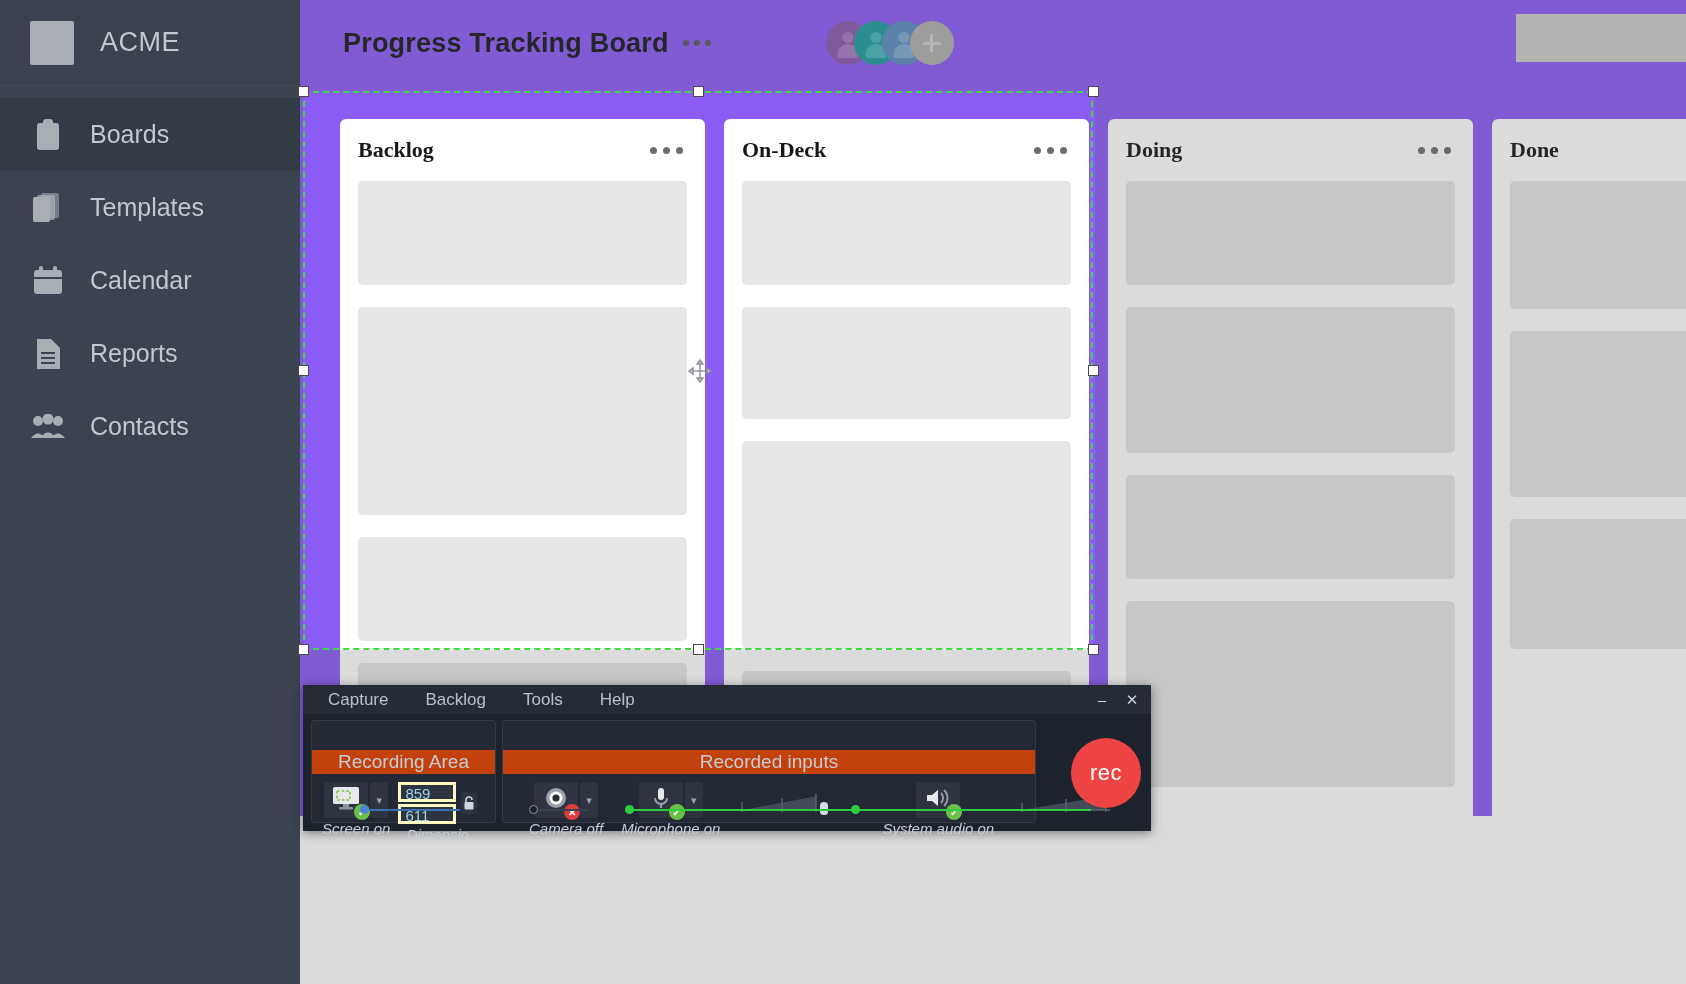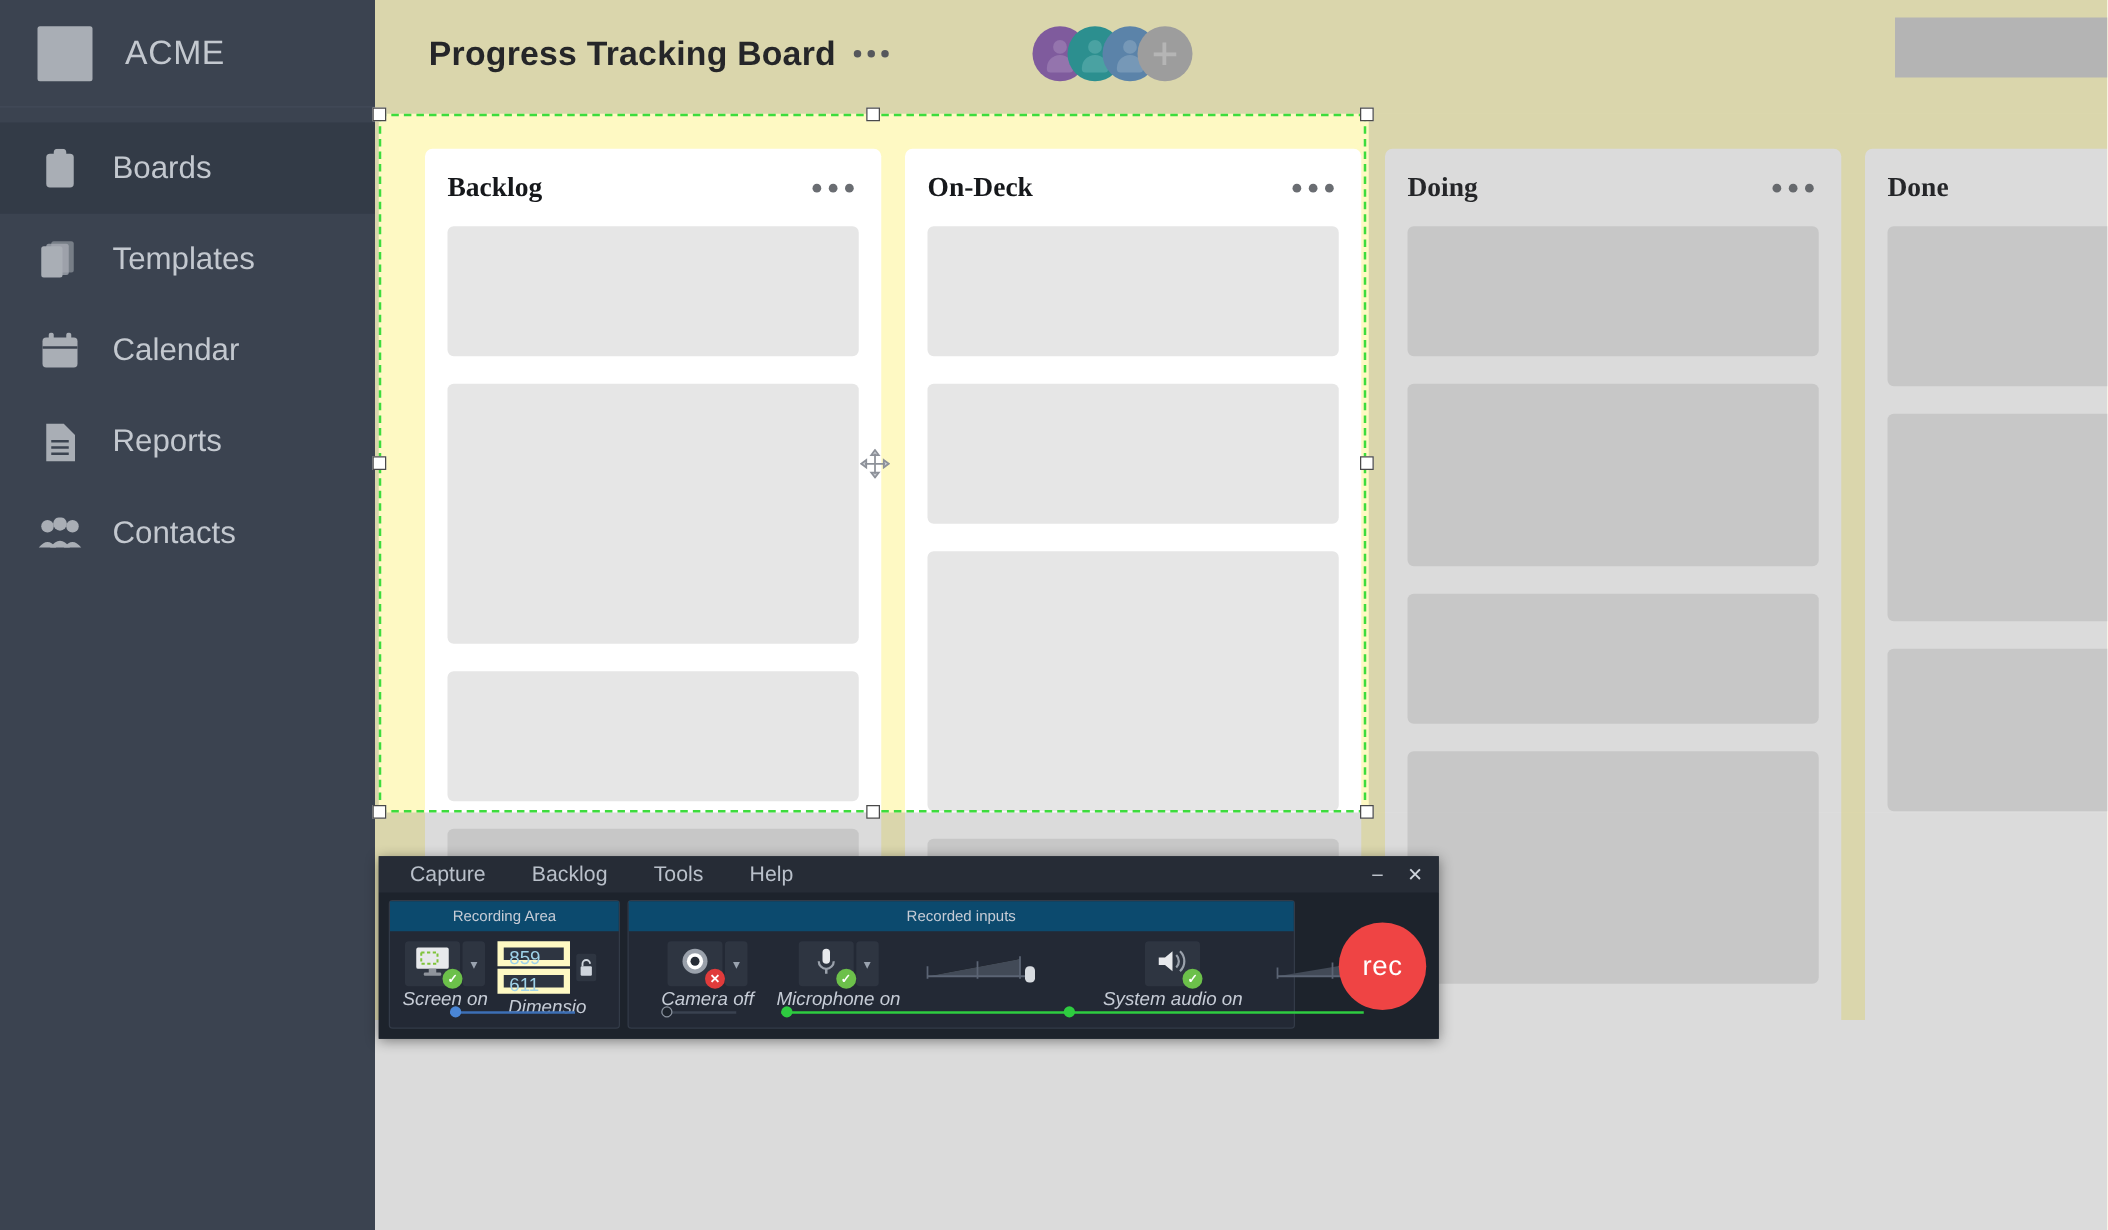--- a/index.html
+++ b/index.html
@@ -35,21 +35,21 @@
     color: #c3c8cf; font-size: 25px; cursor: pointer;
   }
   .nav-item.active { background: #333b47; }
   .nav-ico { width: 36px; height: 36px; display: flex; align-items: center; justify-content: center; }
   .nav-ico svg { fill: #a9aeb5; }
 
   
   .board {
     position: absolute; left: 300px; top: 0;
     width: 1386px; height: 816px;
-    background: #fef9c3;
+    background: #8b5cf6;
   }
   .board-header {
     position: absolute; left: 0; top: 0; width: 1386px; height: 86px;
     display: flex; align-items: center;
   }
   .board-title {
     margin-left: 43px; font-size: 27px; font-weight: bold; color: #16181b;
     letter-spacing: .2px;
   }
   .hdr-dots { margin-left: 14px; display: flex; gap: 5px; align-items: center; }
@@ -120,22 +120,22 @@
   }
   .rec-menubar .mi {
     color:#b9c0ca; font-size:17px; padding: 0 13px; cursor:pointer;
   }
   .win-ctrls { position:absolute; right: 6px; top:0; height:29px; display:flex; align-items:center; gap:4px; }
   .win-btn { width:26px;height:24px;display:flex;align-items:center;justify-content:center;color:#cfd5dd;font-size:15px;cursor:pointer;}
   .rec-body { position:relative; height:117px; background:#1d232c; display:flex; padding: 6px 6px 8px 8px; gap:6px; }
 
   .panel { background:#232935; border:1px solid #333b48; border-radius:3px; position:relative; }
   .panel-title {
-    height:24px; background:#0c4a6e; color:#c6ccd6; font-size:12px;
-    display:flex; align-items:center; justify-content:center;
+    height:24px; background:#c2410c; color:#c6ccd6; font-size:19px;
+    display:flex; align-items:center; justify-content:center;margin-top:29px;
   }
   .panel-rec-area { width:185px; }
   .panel-inputs { width:534px; }
 
   .ctl-row { display:flex; align-items:flex-start; padding-top:8px; height:60px; }
 
   .icon-btn {
     width:44px; height:36px; background:#2e3541; border-radius:3px;
     display:flex; align-items:center; justify-content:center; position:relative; cursor:pointer;
   }
@@ -144,21 +144,21 @@
     display:flex; align-items:center; justify-content:center; color:#9aa3af; font-size:11px; cursor:pointer;
   }
   .badge { position:absolute; right:-2px; bottom:-2px; width:16px; height:16px; border-radius:50%;
            display:flex; align-items:center; justify-content:center; font-size:10px; color:#fff; font-weight:bold;}
   .badge.ok { background:#6cc04a; }
   .badge.no { background:#e03b3b; }
 
   .ctl-label { color:#c6ccd6; font-size:15px; text-align:center; margin-top:2px; white-space:nowrap;font-style:italic; }
 
   .numbox {
-    width:58px; height:20px; background:#2e3541; border:5px solid #fef9c3; color:#9fd2e8;
+    width:58px; height:20px; background:#2e3541; border:3px solid #fef9c3; color:#9fd2e8;
     font-size:15px; padding-left:4px; line-height:18px; font-family:"Liberation Sans", sans-serif;
   }
   .lockbtn { width:16px;height:22px;background:#2e3541;border-radius:2px;display:flex;align-items:center;justify-content:center; cursor:pointer;}
 
   .slider { position:absolute; bottom:7px; height:10px; }
   .slider .track { position:absolute; top:4px; left:0; height:2px; }
   .slider .knob { position:absolute; top:0; width:9px; height:9px; border-radius:50%; }
 
   .meter { width:96px; height:32px; position:relative; }
 

